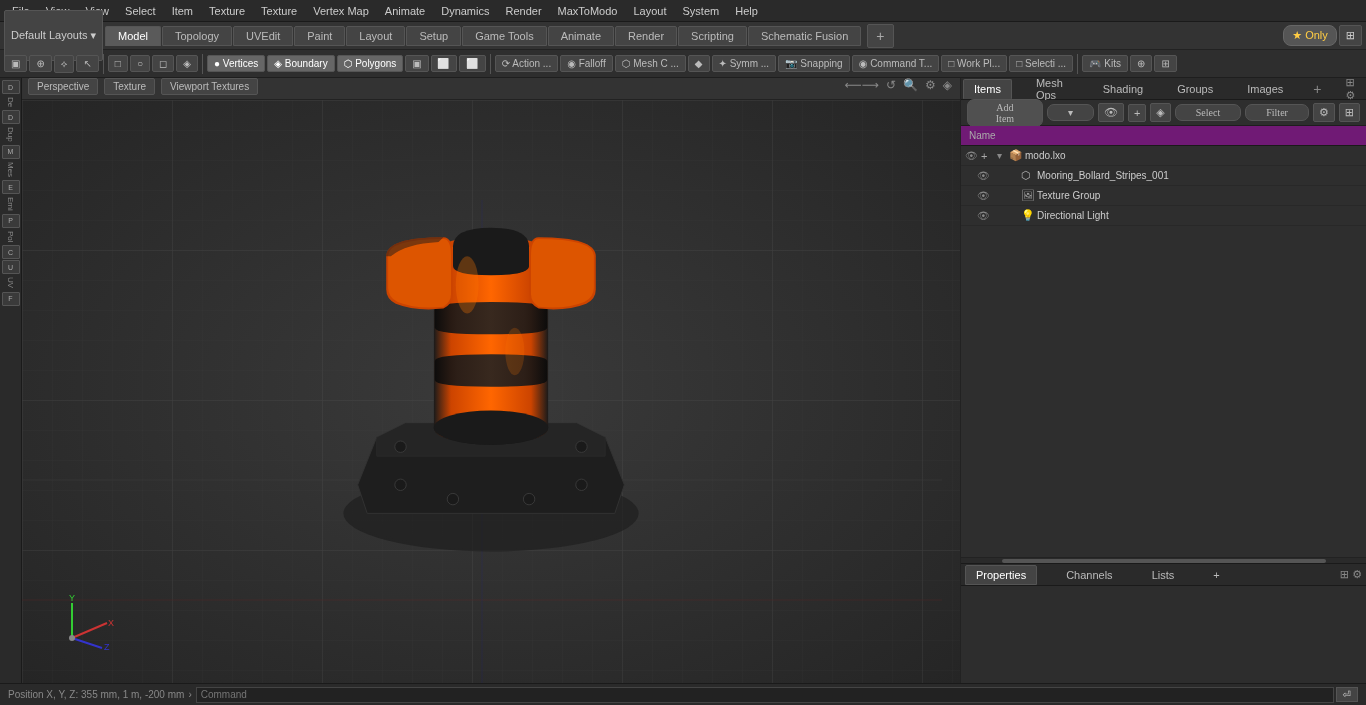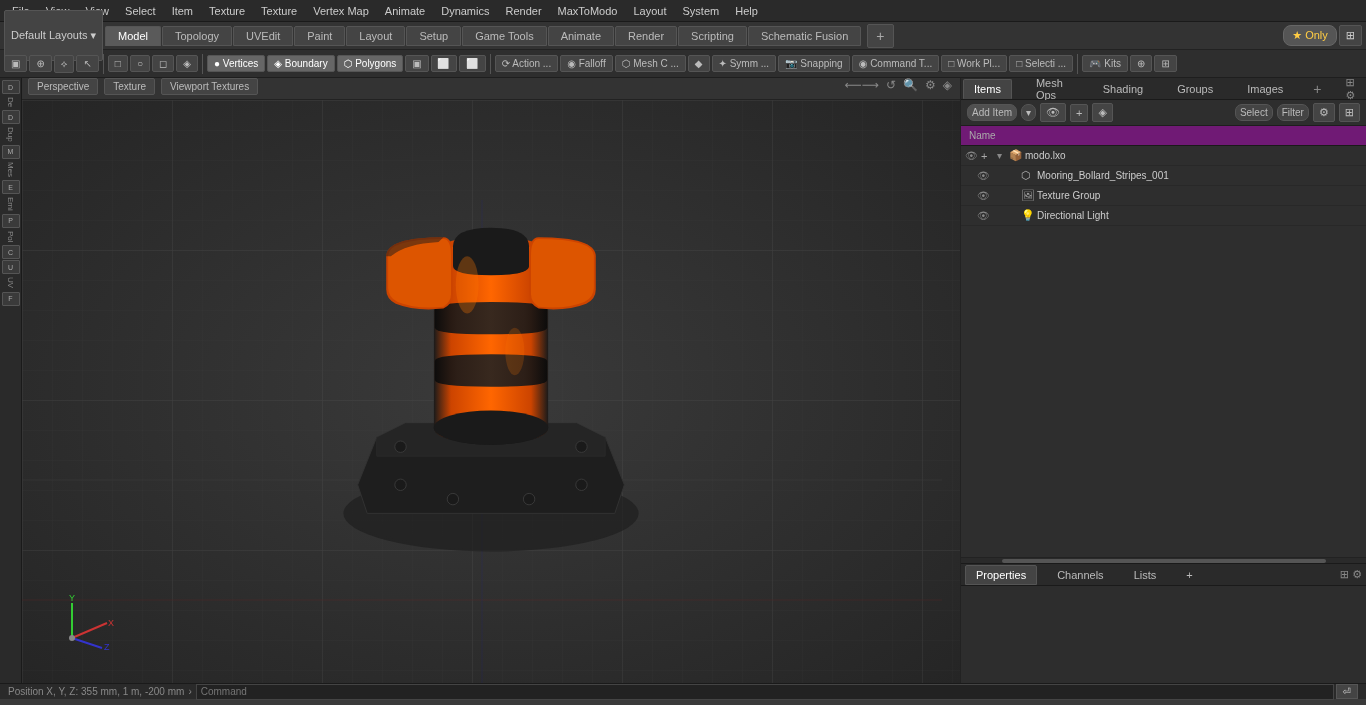--- a/index.html
+++ b/index.html
@@ -57,48 +57,48 @@
 
     
     #panel-tabs { display: flex; align-items: center; height: 22px; background: #2a2a2a; border-bottom: 1px solid #1a1a1a; padding: 0 2px; gap: 14px; }
     .panel-tab { padding: 3px 10px; color: #bbb; font-size: 11px; cursor: pointer; border-radius: 2px 2px 0 0; }
     .panel-tab.active { background: #444; color: #fff; border: 1px solid #555; border-bottom: 1px solid #444; }
     .panel-tab-plus { margin-left: auto; color: #888; padding: 2px 6px; cursor: pointer; font-size: 14px; }
     .panel-expand { color: #888; padding: 2px 4px; cursor: pointer; font-size: 11px; }
 
     
     #items-toolbar { display: flex; align-items: center; height: 26px; background: #2e2e2e; border-bottom: 1px solid #1e1e1e; padding: 0 6px; gap: 4px; }
-    .items-btn { padding: 2px 4px; background: #444; color: #bbb; border: 1px solid #555; font-size: 10px; cursor: pointer; border-radius: 7px; }
+    .items-btn { padding: 2px 20px; background: #444; color: #bbb; border: 1px solid #555; font-size: 10px; cursor: pointer; border-radius: 7px; font-family: Liberation Serif, serif; }
     .items-btn.primary { background: #505050; }
     .items-btn-icon { padding: 2px 5px; background: #444; color: #bbb; border: 1px solid #555; font-size: 11px; cursor: pointer; border-radius: 2px; }
     .items-select { margin-left: auto; }
 
     
     #items-list-header { display: flex; align-items: center; height: 20px; background: #701a75; border-bottom: 1px solid #1a1a1a; padding: 0 8px; }
     .col-name { flex: 1; color: #aaa; font-size: 10px; }
 
     
     #items-list { flex: 1; overflow-y: auto; background: #2e2e2e; }
     .item-row { display: flex; align-items: center; height: 20px; padding: 0 4px; border-bottom: 1px solid #282828; cursor: pointer; }
     .item-eye { color: #888; width: 16px; font-size: 10px; }
     .item-icon { width: 16px; color: #aaa; font-size: 11px; }
     .item-expand { color: #888; font-size: 10px; width: 12px; }
     .item-label { flex: 1; font-size: 10px; color: #ccc; }
     .item-indent1 { padding-left: 16px; }
 
     
     #prop-panel { height: 120px; background: #2d2d2d; border-top: 1px solid #1a1a1a; }
-    #prop-tabs { display: flex; align-items: center; height: 22px; background: #2a2a2a; border-bottom: 1px solid #1a1a1a; padding: 8px 4px; gap: 10px; }
+    #prop-tabs { display: flex; align-items: center; height: 22px; background: #2a2a2a; border-bottom: 1px solid #1a1a1a; padding: 8px 4px; gap: 19px; }
     .prop-tab { padding: 3px 10px; color: #bbb; font-size: 11px; cursor: pointer; }
     .prop-tab.active { background: #444; color: #fff; border: 1px solid #555; border-radius: 2px 2px 0 0; }
     .prop-content { padding: 8px; color: #888; font-size: 10px; }
     .prop-expand { margin-left: auto; color: #888; cursor: pointer; }
 
     
-    #status-bar { height: 16px; background: #2a2a2a; border-top: 1px solid #1a1a1a; display: flex; align-items: center; padding: 0 8px; }
+    #status-bar { height: 22px; background: #2a2a2a; border-top: 1px solid #1a1a1a; display: flex; align-items: center; padding: 0 8px; }
     .status-text { font-size: 10px; color: #888; }
     .status-command { flex: 1; display: flex; align-items: center; margin-left: auto; }
     .command-input { flex: 1; background: #222; color: #ccc; border: 1px solid #444; padding: 1px 4px; font-size: 10px; height: 16px; }
     .command-btn { padding: 1px 6px; background: #444; color: #ccc; border: 1px solid #555; font-size: 10px; cursor: pointer; margin-left: 2px; }
 
     
     #model-svg { width: 480px; height: 400px; }
 
     
     ::-webkit-scrollbar { width: 6px; }

